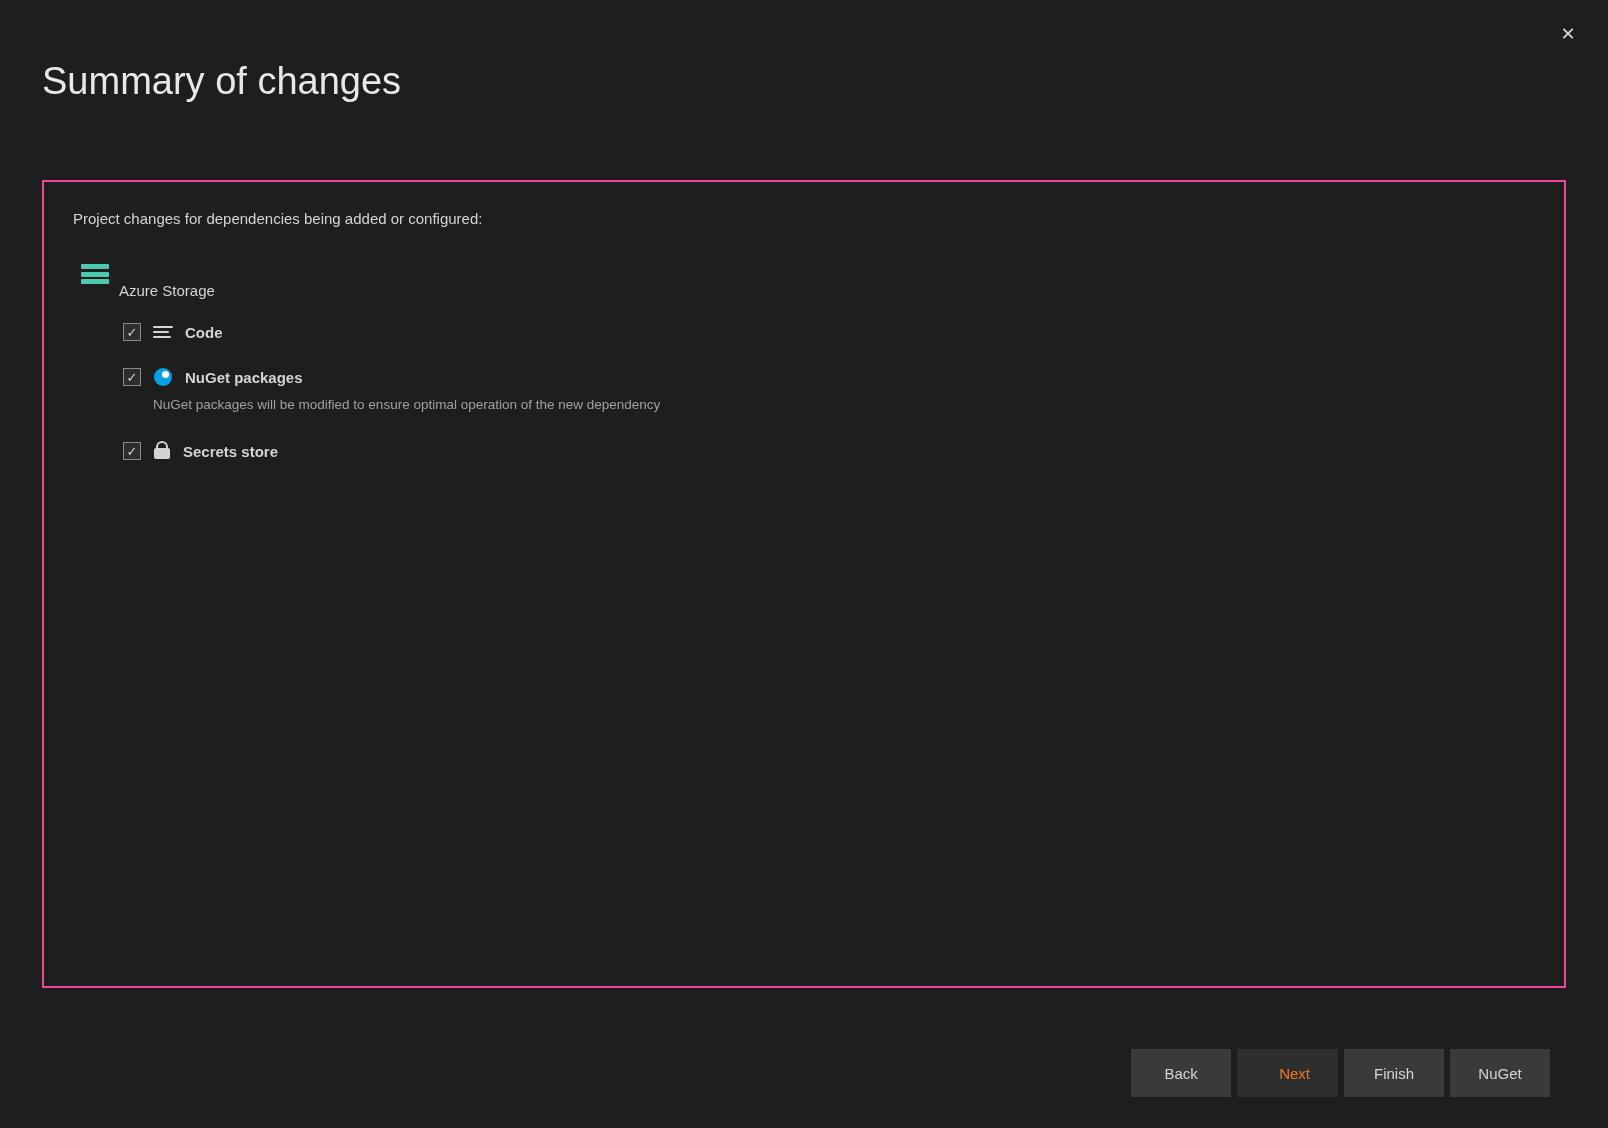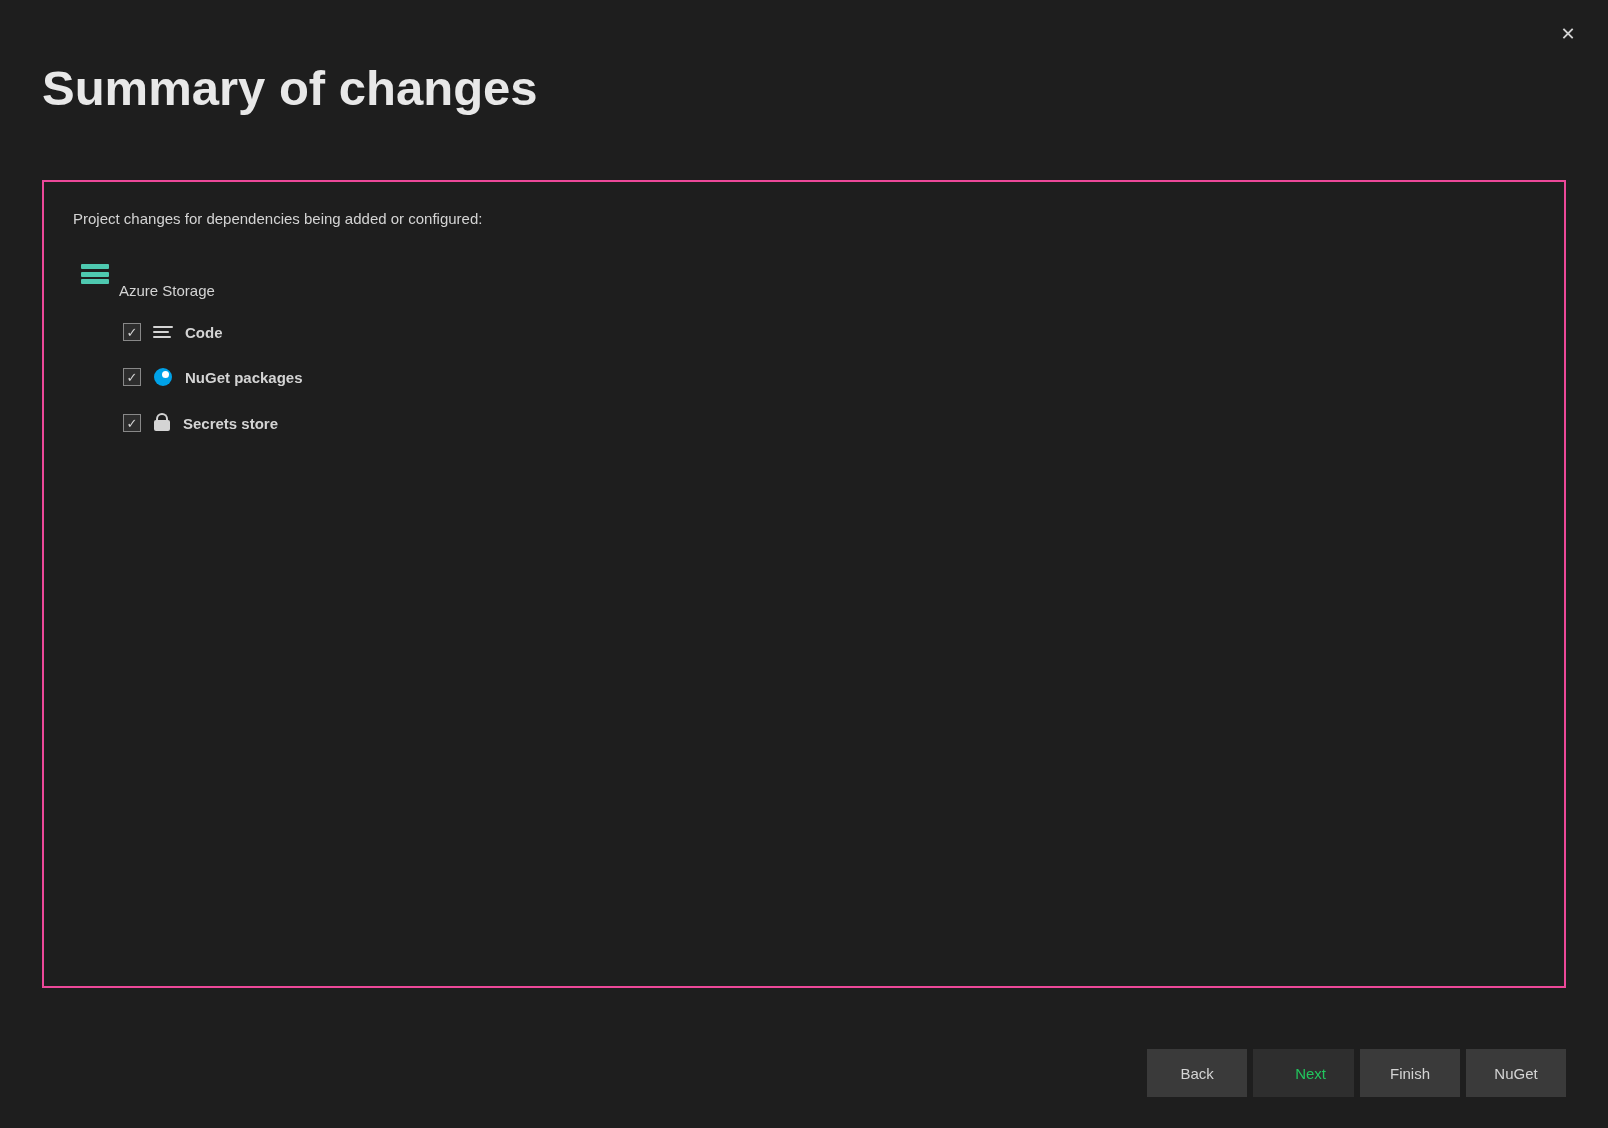--- a/index.html
+++ b/index.html
@@ -28,22 +28,22 @@
       font-size: 18px;
       background: none;
       border: none;
       outline: none;
     }
 
     .page-title {
       position: absolute;
       top: 60px;
       left: 42px;
-      font-size: 49px;
-      font-weight: 700;
+      font-size: 38px;
+      font-weight: 400;
       color: #e8e8e8;
       letter-spacing: 0;
     }
 
     .content-box {
       position: absolute;
       top: 180px;
       left: 42px;
       right: 42px;
       bottom: 140px;
@@ -200,21 +200,21 @@
       height: 11px;
       background: #d4d4d4;
       border-radius: 2px;
     }
 
     
     .footer {
       position: absolute;
       bottom: 0;
       left: 0;
-      right: 0;
+      right: 16px;
       height: 110px;
       display: flex;
       align-items: center;
       justify-content: flex-end;
       gap: 6px;
       padding: 0 42px;
       background: #1e1e1e;
     }
 
     .btn {
@@ -227,21 +227,21 @@
       background: #3a3a3a;
       color: #d4d4d4;
       outline: none;
       display: flex;
       align-items: center;
       justify-content: center;
     }
 
     .btn-disabled {
       background: #2e2e2e;
-      color: #22c55e;
+      color: #f97316;
       cursor: default;
       padding-left: 42px;
     }
   </style>
 </head>
 <body>
 
 <button class="close-btn">
   <span>✕</span>
 </button>
@@ -280,20 +280,21 @@
       <div class="checkbox">
         <span class="checkbox-check">✓</span>
       </div>
       <div class="nuget-icon">
         <div class="nuget-circle">
           <div class="nuget-dot"></div>
         </div>
       </div>
       <span class="item-name">NuGet packages</span>
     </div>
+    <div class="item-description">NuGet packages will be modified to ensure optimal operation of the new dependency</div>
   </div>
 
   <div class="item-block">
     <div class="item-row">
       <div class="checkbox">
         <span class="checkbox-check">✓</span>
       </div>
       <div class="lock-icon">
         <div class="lock-shackle"></div>
         <div class="lock-body"></div>

